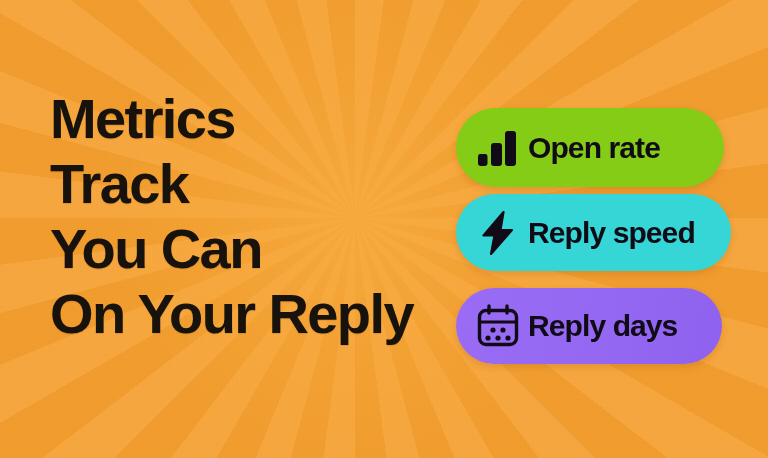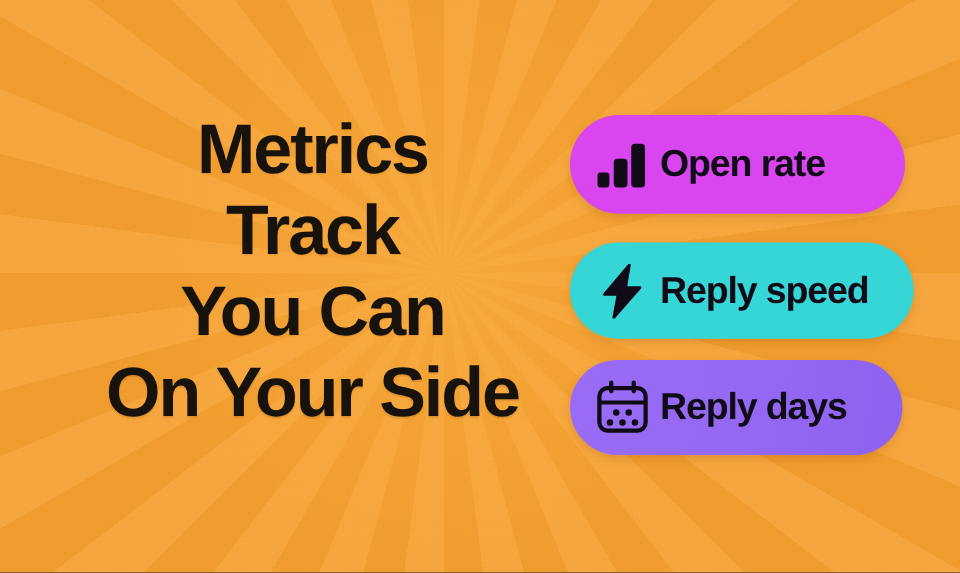--- a/index.html
+++ b/index.html
@@ -96,21 +96,20 @@
   .headline-line {
     display: block;
     color: #17120C;
     font-family: "Liberation Sans", sans-serif;
     font-weight: bold;
     font-size: 56px;
     line-height: 65px;
     letter-spacing: -1.6px;
     white-space: nowrap;
     text-shadow: 0 1px 1px rgba(120, 60, 0, 0.18);
-    text-align: center;
   }
 
   
   .pill {
     position: absolute;
     display: flex;
     align-items: center;
     border-radius: 999px;
     box-shadow: 0 3px 7px rgba(120, 60, 0, 0.17);
   }
@@ -126,25 +125,25 @@
     color: #100B16;
     font-family: "Liberation Sans", sans-serif;
     font-weight: bold;
     font-size: 30px;
     letter-spacing: -0.9px;
     white-space: nowrap;
   }
 
   #pill-0 {
     left: 456px;
-    top: 92px;
+    top: 108px;
     width: 254px;
     height: 79px;
     padding-left: 14px;
-    background: #d946ef;
+    background: #84cc16;
   }
   #pill-0 .pill-icon { width: 56px; }
   #pill-0 .pill-label { margin-left: 2px; }
 
   #pill-1 {
     left: 456px;
     top: 194px;
     width: 261px;
     height: 77px;
     padding-left: 14px;
@@ -172,21 +171,21 @@
   <div class="bg-base"></div>
   <div class="sunburst"></div>
   <div class="sunburst-dark"></div>
   <div class="center-glow"></div>
   <div class="grain"></div>
 
   <div class="headline">
     <span class="headline-line">Metrics</span>
     <span class="headline-line">Track</span>
     <span class="headline-line">You Can</span>
-    <span class="headline-line">On Your Side</span>
+    <span class="headline-line">On Your Reply</span>
   </div>
 
   <div class="pill" id="pill-0">
     <span class="pill-icon">
       <svg width="42" height="40" viewBox="0 0 42 40" aria-hidden="true">
         <rect x="1" y="26" width="9.5" height="12" rx="2.4" fill="#100B16"></rect>
         <rect x="14" y="15" width="11" height="23" rx="3" fill="#100B16"></rect>
         <rect x="28" y="3" width="11" height="35" rx="3" fill="#100B16"></rect>
       </svg>
     </span>

